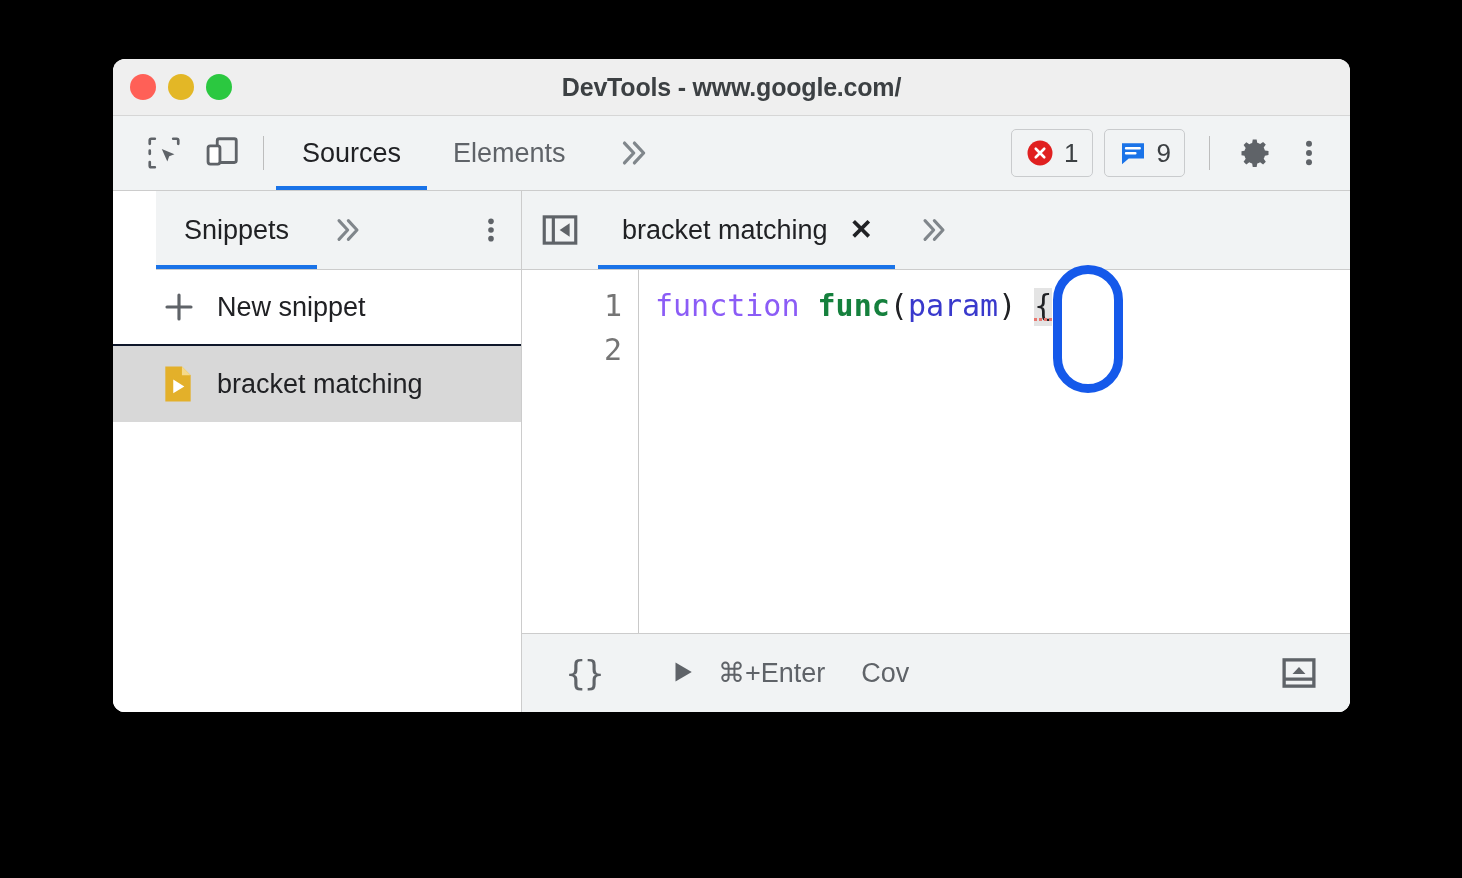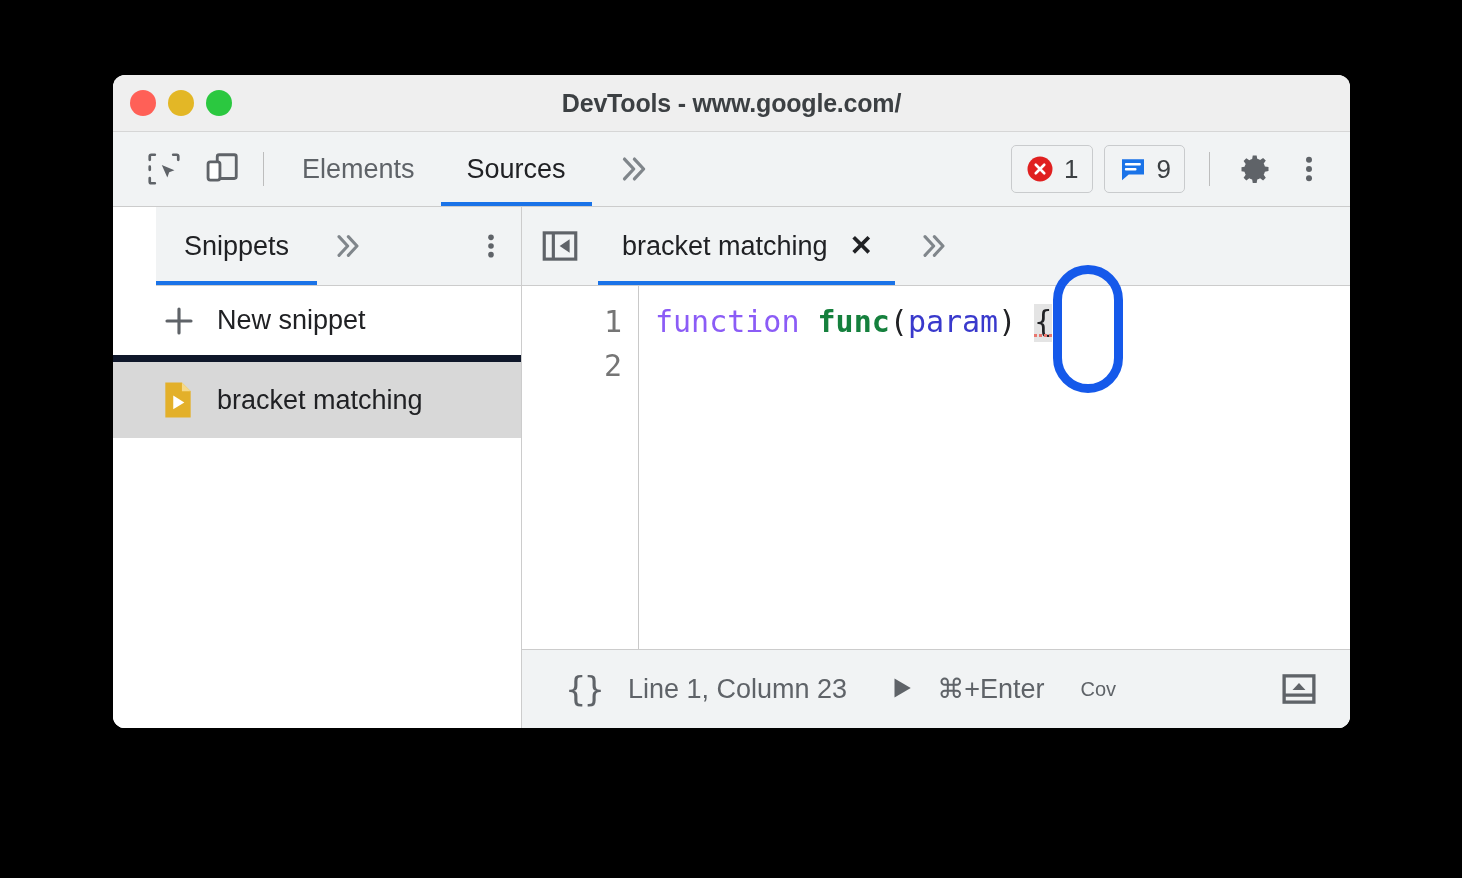--- a/index.html
+++ b/index.html
@@ -12,21 +12,21 @@
   }
   body {
     font-family: "Liberation Sans", sans-serif;
     -webkit-font-smoothing: antialiased;
   }
 
   
   .window {
     position: absolute;
     left: 113px;
-    top: 75px;
+    top: 59px;
     width: 1237px;
     height: 653px;
     background: #ffffff;
     border-radius: 12px;
     overflow: hidden;
     display: flex;
     flex-direction: column;
   }
 
   
@@ -206,21 +206,21 @@
   }
   .snippet-row {
     height: 76px;
     min-height: 76px;
     display: flex;
     align-items: center;
     padding-left: 48px;
     font-size: 27px;
     color: #202124;
     cursor: pointer;
-    border-bottom: 7px solid #0f172a;
+    border-bottom: 2px solid #0f172a;
     box-sizing: border-box;
   }
   .snippet-row.selected {
     background: #d8d8d8;
     border-bottom: none;
   }
   .snippet-row .icon-slot {
     width: 44px;
     display: flex;
     align-items: center;
@@ -377,21 +377,21 @@
   .sb-run {
     display: flex;
     align-items: flex-start;
     gap: 20px;
     margin-left: 40px;
     cursor: pointer;
     white-space: nowrap;
   }
   .sb-coverage {
     margin-left: 36px;
-    font-size: 20px;
+    font-size: 27px;
     color: #5f6368;
     white-space: nowrap;
     overflow: hidden;
   }
   .sb-spacer { flex: 1; min-width: 6px; }
   .sb-drawer {
     display: flex;
     align-items: center;
     justify-content: center;
     width: 74px;
@@ -424,25 +424,25 @@
 
     <div class="tb-icon-btn">
       <svg width="38" height="38" viewBox="0 0 24 24">
         <rect x="9" y="3" width="12" height="15" rx="1.2" fill="none" stroke="#5f6368" stroke-width="1.8"></rect>
         <rect x="3.2" y="7.5" width="7.5" height="11.5" rx="1.4" fill="#fff" stroke="#5f6368" stroke-width="1.8"></rect>
       </svg>
     </div>
 
     <div class="vsep"></div>
 
+    <div class="tb-tab active">
+      <span>Sources</span>
+    </div>
     <div class="tb-tab">
       <span>Elements</span>
-    </div>
-    <div class="tb-tab active">
-      <span>Sources</span>
     </div>
 
     <div class="tb-more">
       <svg width="34" height="34" viewBox="0 0 24 24">
         <path d="M6 5l6.5 7L6 19M13 5l6.5 7L13 19" fill="none" stroke="#80868b" stroke-width="2.3" stroke-linecap="round" stroke-linejoin="round"></path>
       </svg>
     </div>
 
     <div class="tb-spacer"></div>
 
@@ -555,21 +555,20 @@
         <div class="code-lines">
           <div class="cline"><span class="tok-keyword">function</span><span> </span><span class="tok-fn">func</span><span class="tok-punct">(</span><span class="tok-param">param</span><span class="tok-punct">)</span><span> </span><span class="tok-brace">{</span></div>
           <div class="cline"></div>
         </div>
       </div>
 
       <div class="statusbar">
         <div class="sb-pretty">
           <span>{}</span>
         </div>
-        <div class="sb-text">Line 1, Column 23</div>
         <div class="sb-run">
           <svg width="30" height="30" viewBox="0 0 24 24">
             <path d="M6 4.4l13 7.6-13 7.6z" fill="#5f6368"></path>
           </svg>
           <span class="sb-text">⌘+Enter</span>
         </div>
         <div class="sb-coverage">Cov</div>
         <div class="sb-spacer"></div>
         <div class="sb-drawer">
           <svg width="42" height="42" viewBox="0 0 24 24">

